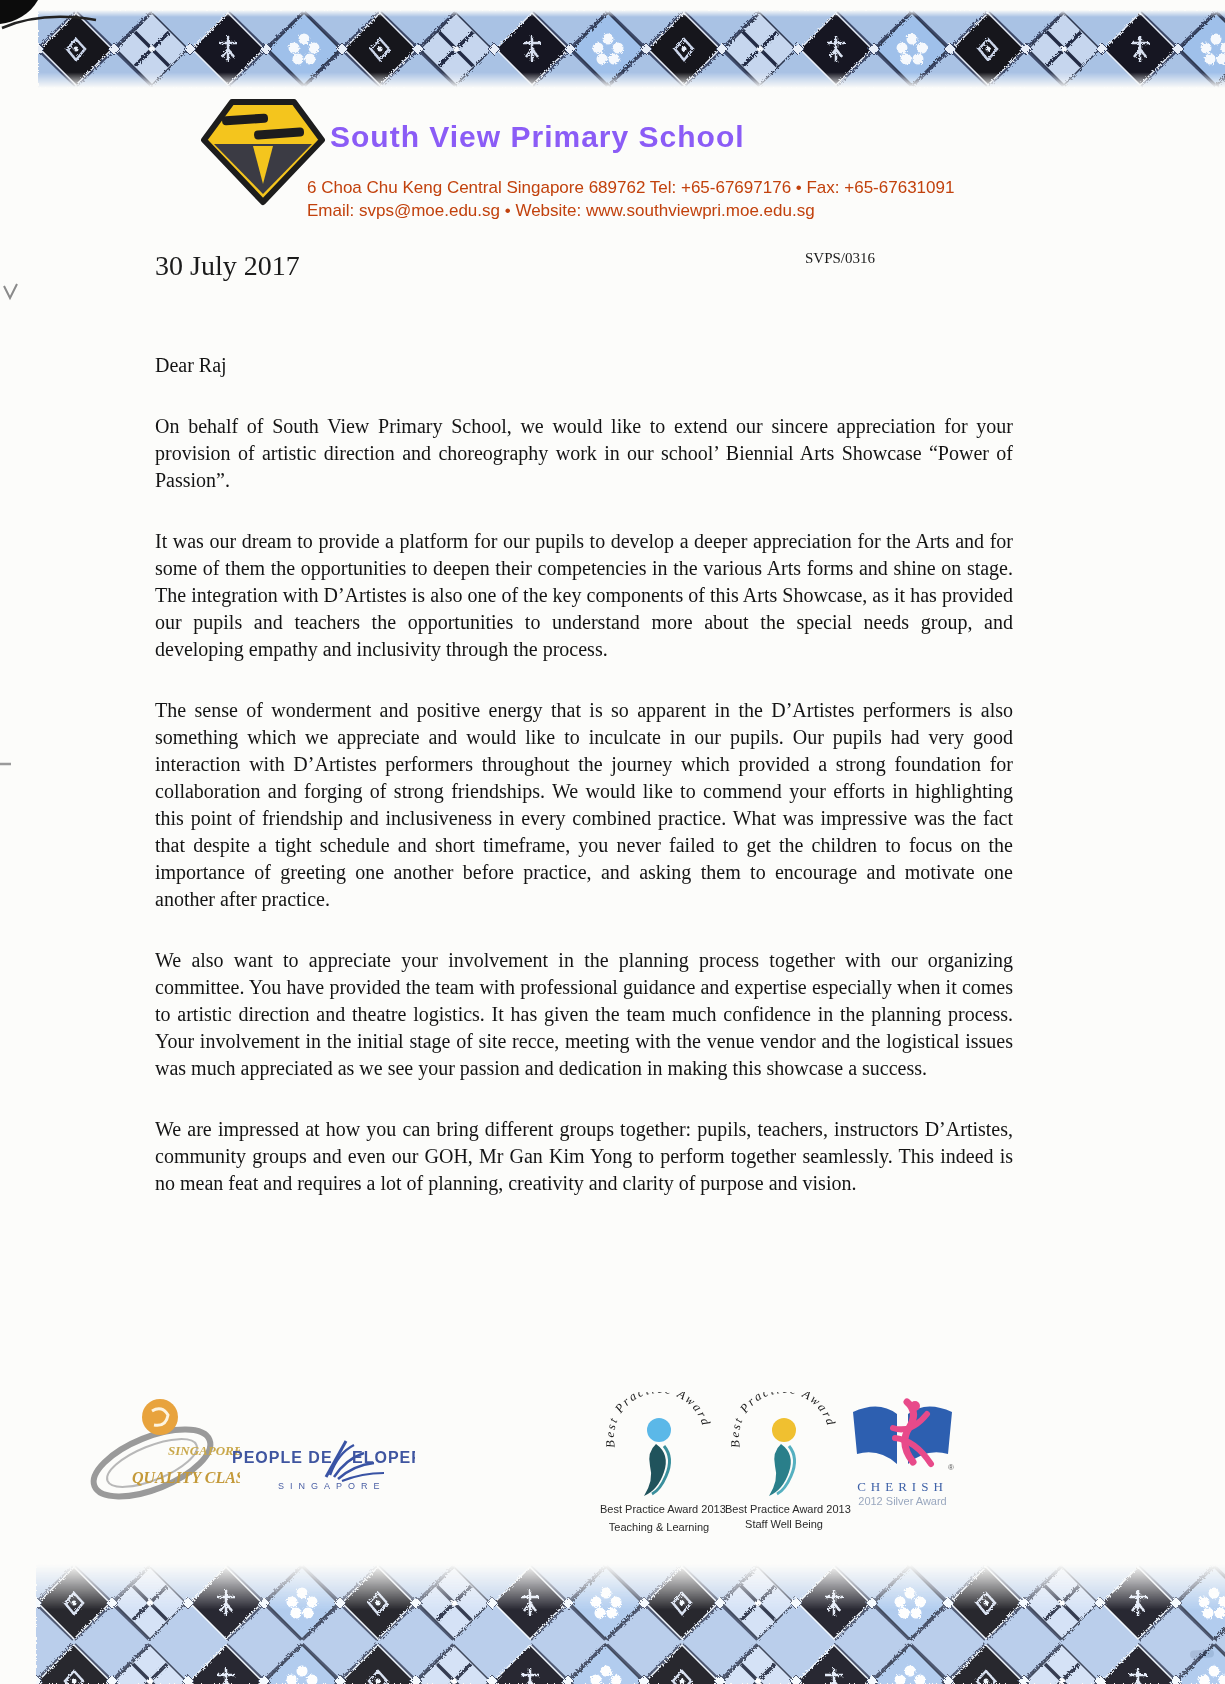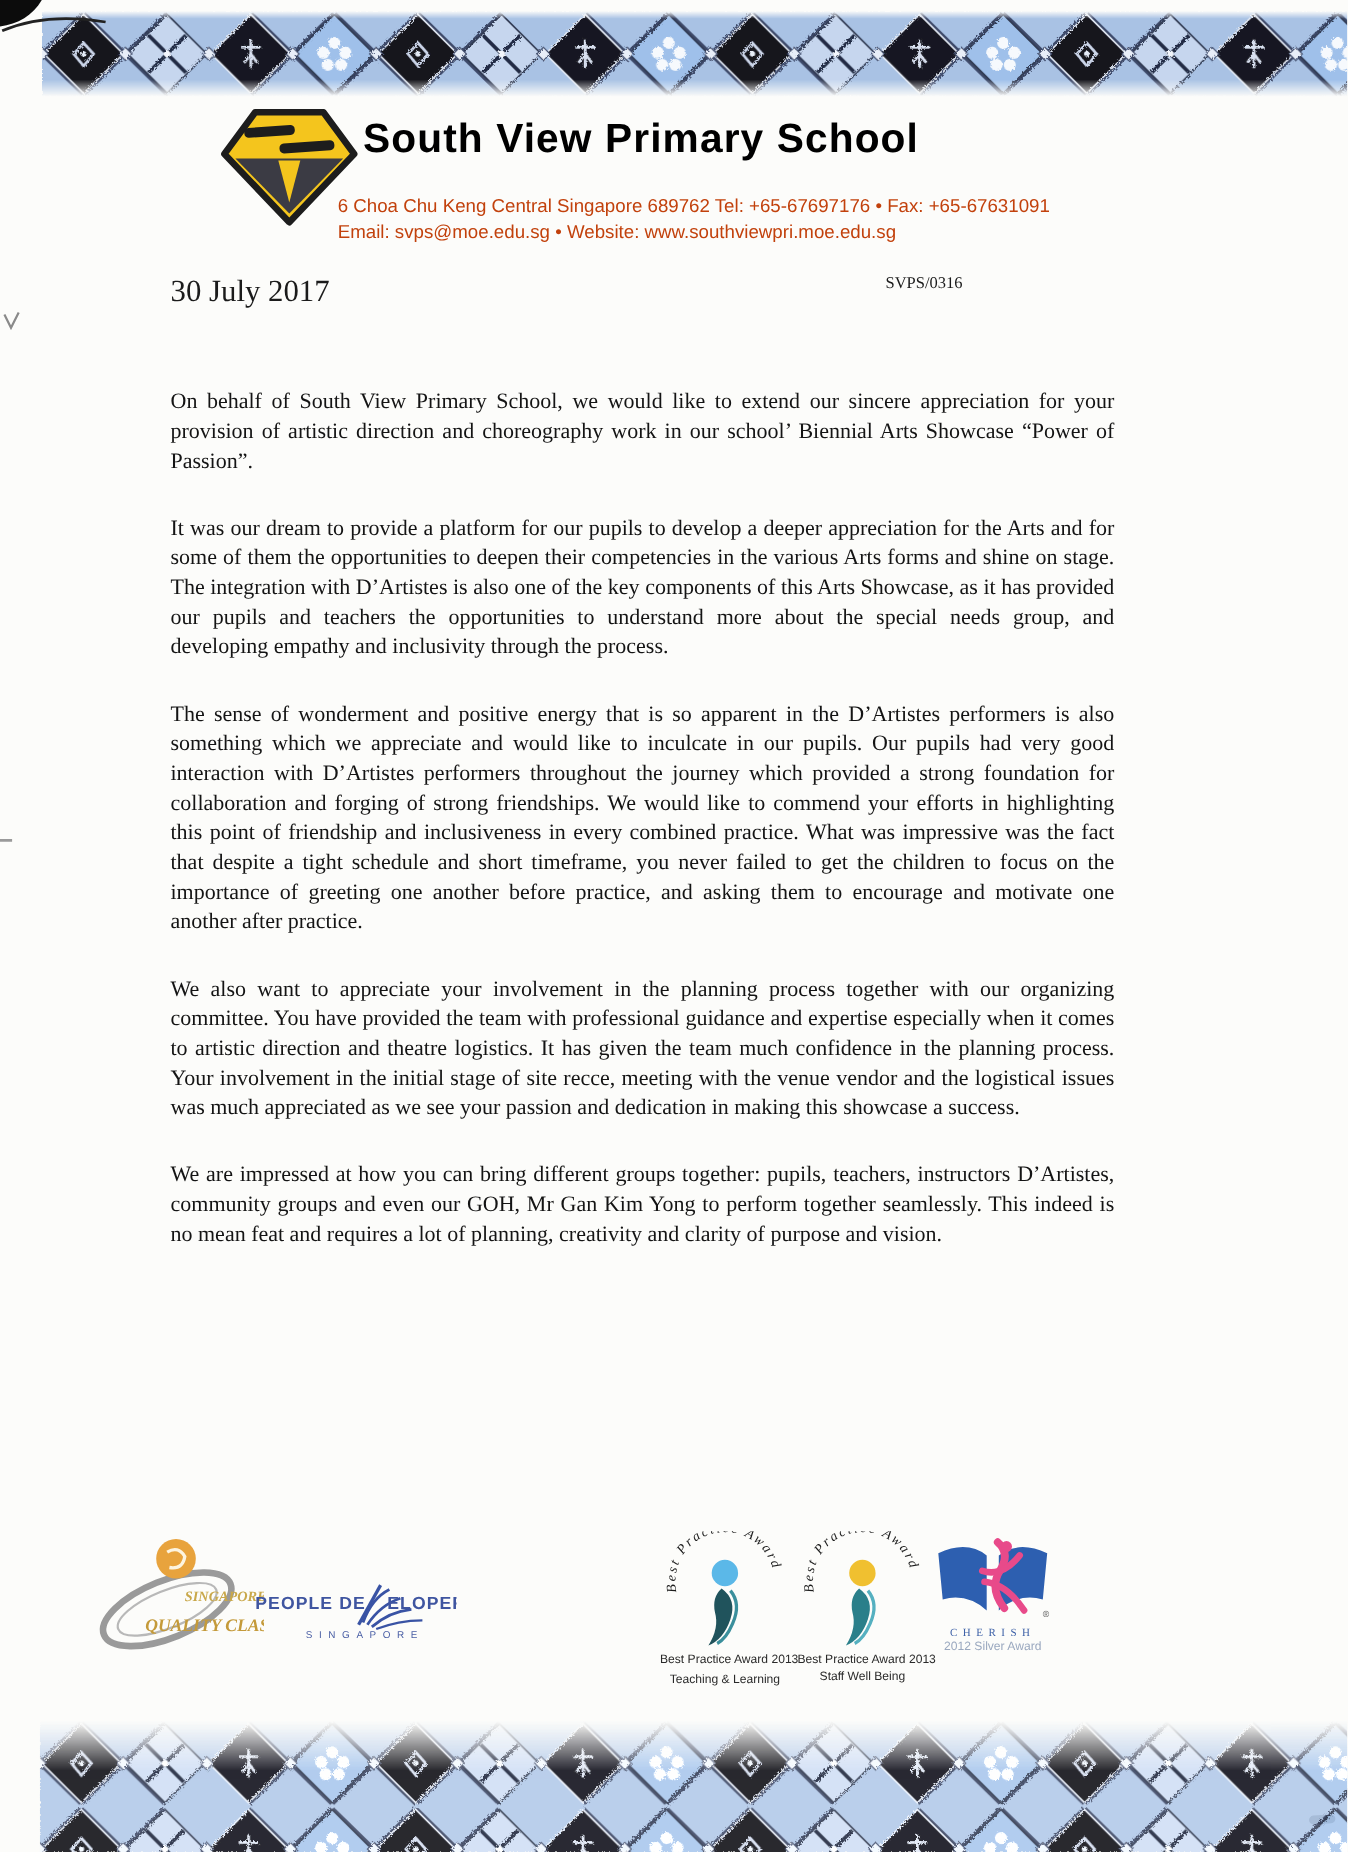--- a/index.html
+++ b/index.html
@@ -10,23 +10,23 @@
   
   .border-strip{position:absolute;pointer-events:none;}
   .border-top{left:38px;top:10px;right:0;height:78px;
     -webkit-mask-image:linear-gradient(to bottom,transparent 0,#000 7px,#000 80%,transparent 100%);
     mask-image:linear-gradient(to bottom,transparent 0,#000 7px,#000 80%,transparent 100%);}
   .border-bottom{left:36px;top:1564px;right:0;height:120px;opacity:.92;filter:saturate(.85) brightness(1.05);
     -webkit-mask-image:linear-gradient(to top,#000 0,#000 62%,transparent 100%);
     mask-image:linear-gradient(to top,#000 0,#000 62%,transparent 100%);}
   
   .logo-gem{position:absolute;left:198px;top:94px;}
-  .school-title{position:absolute;left:330px;top:105px;width:700px;
-    font-family:"Liberation Sans",sans-serif;font-weight:bold;font-size:37px;
-    color:#000000;letter-spacing:1px;white-space:nowrap;}
+  .school-title{position:absolute;left:330px;top:120px;width:700px;
+    font-family:"Liberation Sans",sans-serif;font-weight:bold;font-size:30px;
+    color:#8b5cf6;letter-spacing:1px;white-space:nowrap;}
   .addr{position:absolute;left:307px;font-family:"Liberation Sans",sans-serif;
     font-size:17px;color:#c2410c;white-space:nowrap;}
   .addr1{top:178px;} .addr2{top:201px;}
   
   .date-line{position:absolute;left:155px;top:250px;font-size:28px;}
   .ref-line{position:absolute;left:805px;top:250px;font-size:15px;}
   
   .letter-body{position:absolute;left:155px;top:352px;width:858px;
     font-size:20px;line-height:27px;text-align:justify;color:#141414;}
   .letter-body .salutation{margin:0 0 34px 0;text-align:left;}
@@ -128,20 +128,21 @@
   </svg>
 </div>
 <div class="school-title">South View Primary School</div>
 <div class="addr addr1">6 Choa Chu Keng Central Singapore 689762 Tel: +65-67697176 • Fax: +65-67631091</div>
 <div class="addr addr2">Email: svps@moe.edu.sg  •  Website: www.southviewpri.moe.edu.sg</div>
 
 <div class="date-line">30 July 2017</div>
 <div class="ref-line">SVPS/0316</div>
 
 <div class="letter-body">
+  <p class="salutation">Dear Raj</p>
   <p>On behalf of South View Primary School, we would like to extend our sincere appreciation for your provision of artistic direction and choreography work in our school’ Biennial Arts Showcase “Power of Passion”.</p>
   <p>It was our dream to provide a platform for our pupils to develop a deeper appreciation for the Arts and for some of them the opportunities to deepen their competencies in the various Arts forms and shine on stage. The integration with D’Artistes is also one of the key components of this Arts Showcase, as it has provided our pupils and teachers the opportunities to understand more about the special needs group, and developing empathy and inclusivity through the process.</p>
   <p>The sense of wonderment and positive energy that is so apparent in the D’Artistes performers is also something which we appreciate and would like to inculcate in our pupils. Our pupils had very good interaction with D’Artistes performers throughout the journey which provided a strong foundation for collaboration and forging of strong friendships. We would like to commend your efforts in highlighting this point of friendship and inclusiveness in every combined practice. What was impressive was the fact that despite a tight schedule and short timeframe, you never failed to get the children to focus on the importance of greeting one another before practice, and asking them to encourage and motivate one another after practice.</p>
   <p>We also want to appreciate your involvement in the planning process together with our organizing committee. You have provided the team with professional guidance and expertise especially when it comes to artistic direction and theatre logistics. It has given the team much confidence in the planning process. Your involvement in the initial stage of site recce, meeting with the venue vendor and the logistical issues was much appreciated as we see your passion and dedication in making this showcase a success.</p>
   <p>We are impressed at how you can bring different groups together: pupils, teachers, instructors D’Artistes, community groups and even our GOH, Mr Gan Kim Yong to perform together seamlessly. This indeed is no mean feat and requires a lot of planning, creativity and clarity of purpose and vision.</p>
 </div>
 
 <div class="awards">
 
   <div class="award a-sqc">
@@ -197,21 +198,21 @@
 
   <div class="award a-cherish">
     <svg width="115" height="80">
       <path d="M8,14 Q34,2 52,16 L52,66 Q34,50 12,56 Z" fill="#2d5fb0"></path>
       <path d="M107,14 Q81,2 63,16 L63,66 Q81,50 103,56 Z" fill="#2d5fb0"></path>
       <path d="M62,4 q12,10 2,26 q-10,16 4,34" fill="none" stroke="#e84a8a" stroke-width="7" stroke-linecap="round"></path>
       <path d="M48,30 q18,6 34,-14 M50,40 q20,2 36,26" fill="none" stroke="#e84a8a" stroke-width="6" stroke-linecap="round"></path>
       <circle cx="70" cy="8" r="5" fill="#e84a8a"></circle>
       <text x="103" y="72" font-family="Liberation Sans,sans-serif" font-size="8" fill="#555">®</text>
     </svg>
-    <div class="award-cap" style="font-family:'Liberation Serif',serif;font-size:10px;letter-spacing:5px;color:#3f62a8;margin-top:0">CHERISH</div>
+    <div class="award-cap" style="font-family:'Liberation Serif',serif;font-size:13px;letter-spacing:5px;color:#3f62a8;margin-top:0">CHERISH</div>
     <div class="award-cap" style="color:#9aa8bf;margin-top:-2px">2012 Silver Award</div>
   </div>
 
 
 </div>
 
 <div class="border-strip border-bottom">
   <svg width="1190" height="120">
       <g filter="url(#rough)">
         <rect width="1190" height="120" fill="url(#batik)"></rect>

